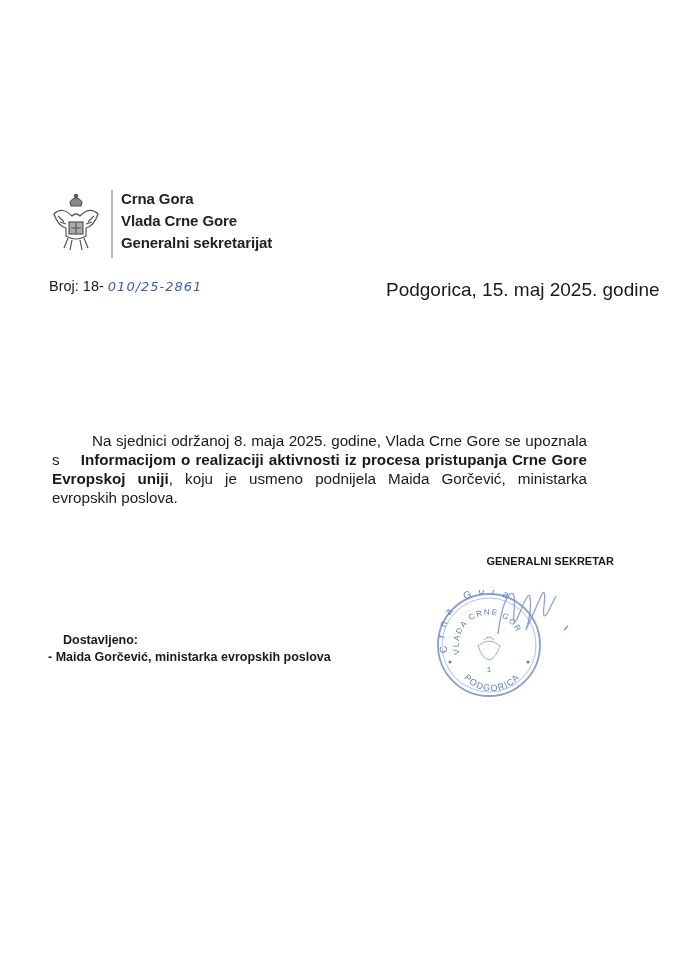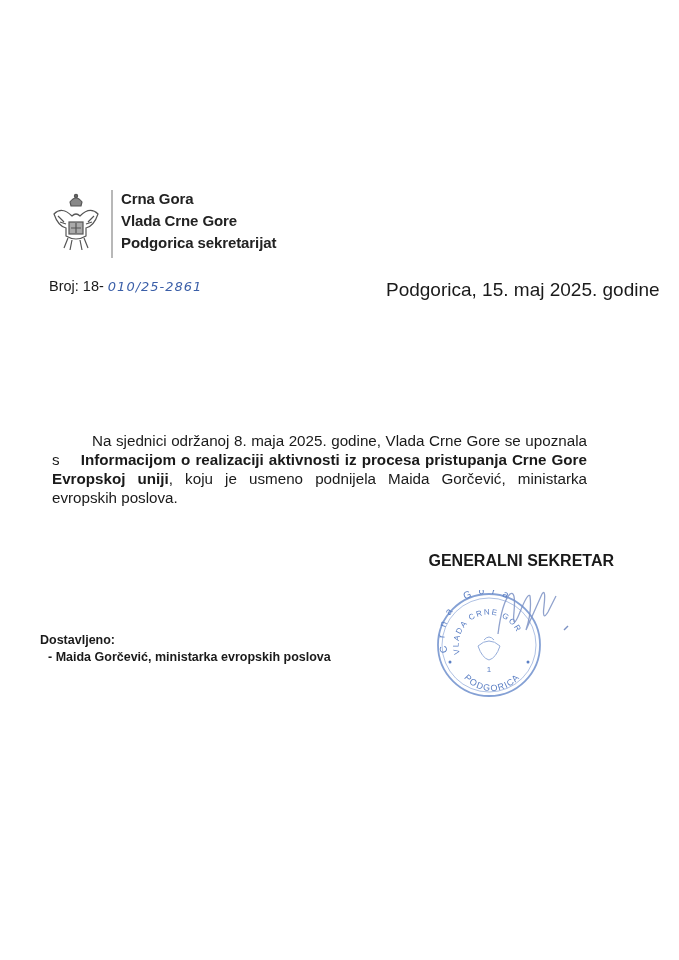--- a/index.html
+++ b/index.html
@@ -14,24 +14,24 @@
   .org div { letter-spacing: -0.1px; }
   .broj { left: 49px; top: 278px; font-size: 14.5px; }
   .broj .hand { font-family: "DejaVu Sans", sans-serif; color: #3b5fa8; font-size: 13px; letter-spacing: 1px; font-style: italic; }
   .place-date { left: 386px; top: 279px; font-size: 19px; }
   .body-text {
     left: 52px; top: 431px; width: 535px; font-size: 15.2px; line-height: 19px; text-align: justify;
     color: #1a1a1a;
   }
   .body-text .indent { display: inline-block; width: 40px; }
   .body-text b { font-weight: bold; margin-left: 16px; }
-  .sig-title { left: 414px; top: 552px; width: 200px; text-align: right; font-weight: bold; font-size: 16px; line-height: 18px; }
+  .sig-title { left: 414px; top: 552px; width: 200px; text-align: right; font-weight: bold; font-size: 11px; line-height: 18px; }
   .stamp { left: 434px; top: 590px; width: 110px; height: 110px; }
   .signature { left: 490px; top: 582px; width: 90px; height: 60px; }
-  .dost-label { left: 40px; top: 633px; font-weight: bold; font-size: 12.5px; }
+  .dost-label { left: 63px; top: 633px; font-weight: bold; font-size: 12.5px; }
   .dost-item { left: 48px; top: 650px; font-size: 12.5px; font-weight: bold; }
 </style>
 </head>
 <body>
 
 <div class="abs emblem">
   <svg width="52" height="64" viewBox="0 0 52 64">
     <g fill="none" stroke="#555" stroke-width="1.2">
       <path d="M20 10 Q26 2 32 10 L31 14 L21 14 Z" fill="#888"></path>
       <circle cx="26" cy="4" r="1.6" fill="#666"></circle>
@@ -40,21 +40,21 @@
       <rect x="19" y="30" width="14" height="12" fill="#aaa"></rect>
       <path d="M21 36 L31 36 M26 31 L26 41"></path>
       <path d="M18 46 L14 56 M34 46 L38 56 M22 48 L20 58 M30 48 L32 58"></path>
     </g>
   </svg>
 </div>
 <div class="abs vline"></div>
 <div class="abs org">
   <div>Crna Gora</div>
   <div>Vlada Crne Gore</div>
-  <div>Podgorica sekretarijat</div>
+  <div>Generalni sekretarijat</div>
 </div>
 
 <div class="abs broj">
   <span>Broj: 18-</span>
   <span class="hand">010/25-2861</span>
 </div>
 <div class="abs place-date">Podgorica, 15. maj 2025. godine</div>
 
 <div class="abs body-text"><span class="indent"></span><span>Na sjednici održanoj 8. maja 2025. godine, Vlada Crne Gore se upoznala s </span><b>Informacijom o realizaciji aktivnosti iz procesa pristupanja Crne Gore Evropskoj uniji</b><span>, koju je usmeno podnijela Maida Gorčević, ministarka evropskih poslova.</span></div>
 

